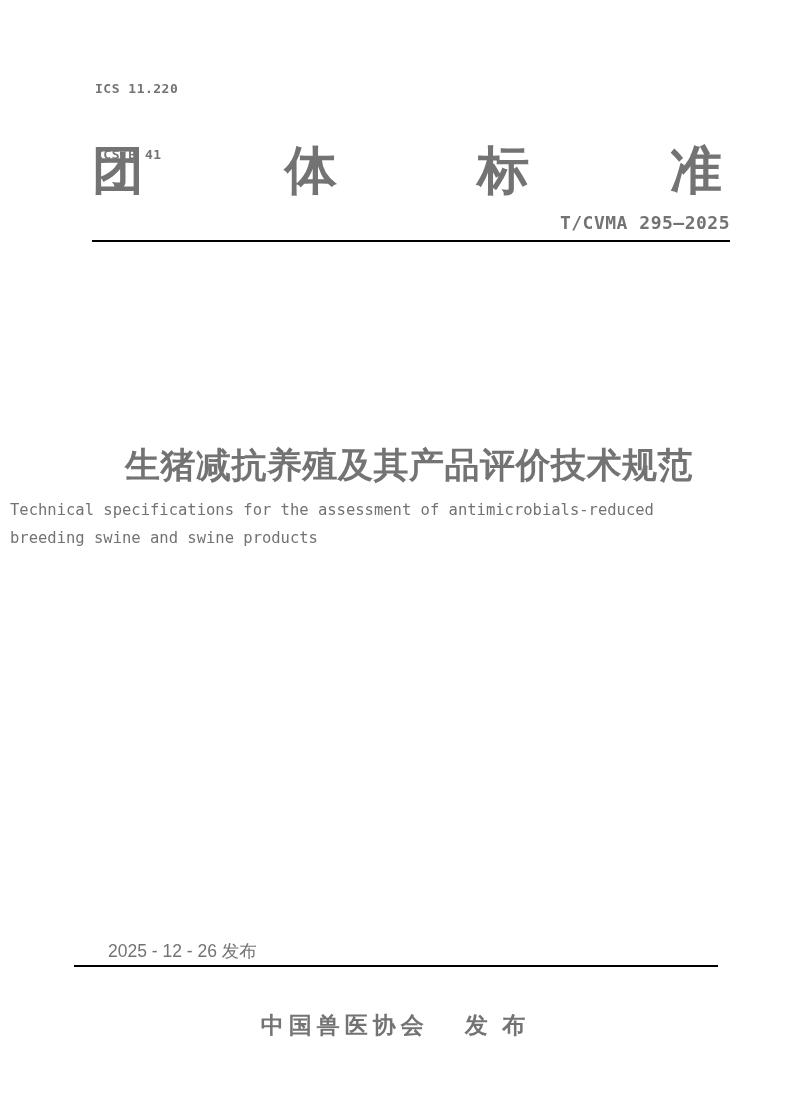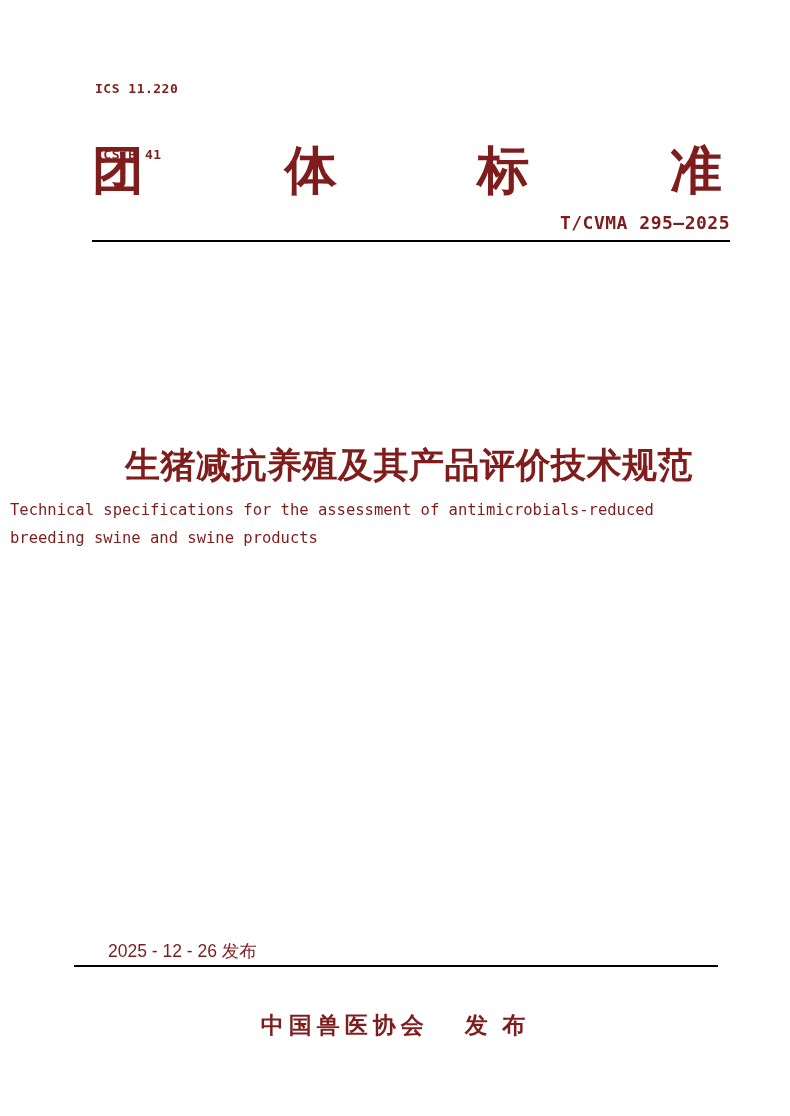--- a/index.html
+++ b/index.html
@@ -6,21 +6,21 @@
     margin: 0;
     padding: 0;
     background: #e8e8e8;
   }
   .page {
     position: relative;
     width: 790px;
     height: 1116px;
     margin: 0 auto;
     background: #ffffff;
-    color: #7f1d1d;
+    color: #737373;
     font-family: "Liberation Sans", sans-serif;
     overflow: hidden;
   }
 
   
   .ics-block {
     position: absolute;
     left: 95px;
     top: 34px;
     font-family: "DejaVu Sans Mono", monospace;

